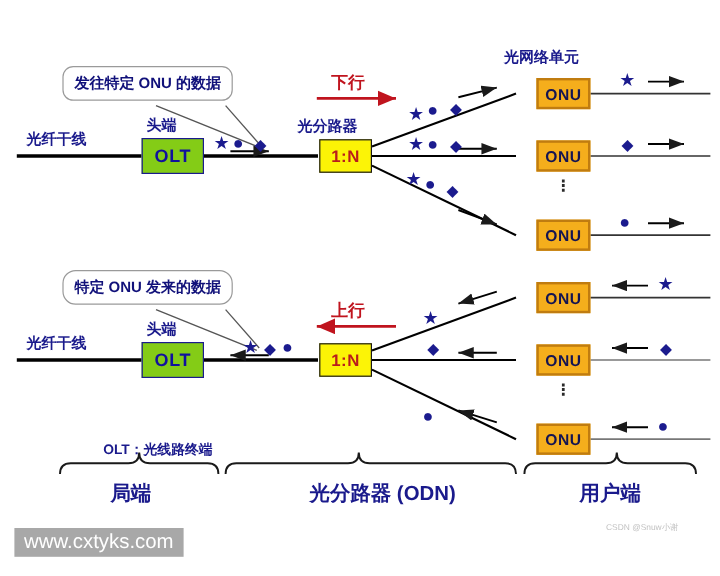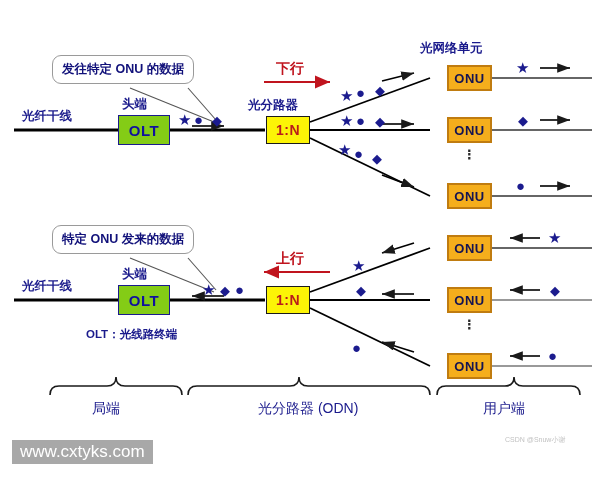--- a/index.html
+++ b/index.html
@@ -62,33 +62,34 @@
   
   .lbl {
     position: absolute;
     color: #1a1a8c;
     font-weight: bold;
     font-size: 12.5px;
     white-space: nowrap;
   }
   .lbl-small {
     font-size: 11.5px;
+    margin-top: 40px;
   }
   .dir-label {
     position: absolute;
     color: #c0141e;
     font-weight: bold;
     font-size: 14px;
     white-space: nowrap;
   }
   .bracket-label {
     position: absolute;
     color: #1a1a8c;
-    font-weight: normal;
-    font-size: 14px;
+    font-weight: bold;
+    font-size: 17px;
     white-space: nowrap;
   }
   .callout {
     position: absolute;
     background: #ffffff;
     border: 1.3px solid #9a9a9a;
     border-radius: 9px;
     color: #11117a;
     font-weight: bold;
     font-size: 12.5px;
@@ -234,21 +235,21 @@
   <div class="node-box onu-box" style="left:447px; top:65px;">ONU</div>
   <div class="node-box onu-box" style="left:447px; top:117px;">ONU</div>
   <div class="node-box onu-box" style="left:447px; top:183px;">ONU</div>
 
   <div class="dots" style="left:463px; top:152px;">⋮</div>
 
   <div class="sym sym-star" style="left:516px; top:60px;">★</div>
   <div class="sym sym-diamond" style="left:518px; top:114px;">◆</div>
   <div class="sym sym-circle" style="left:516px; top:178px;">●</div>
 
-  <div class="callout" style="left:52px; top:225px;">特定 ONU 发来的数据</div>
+  <div class="callout" style="left:52px; top:225px;border-radius:11px;">特定 ONU 发来的数据</div>
 
   <div class="lbl" style="left:22px; top:278px;">光纤干线</div>
   <div class="lbl" style="left:122px; top:266px;">头端</div>
   <div class="node-box olt-box" style="left:118px; top:285px;">OLT</div>
   <div class="lbl lbl-small" style="left:86px; top:327px;">OLT：光线路终端</div>
 
   <div class="sym sym-star" style="left:202px; top:282px;">★</div>
   <div class="sym sym-diamond" style="left:220px; top:284px;">◆</div>
   <div class="sym sym-circle" style="left:235px; top:282px;">●</div>
 

